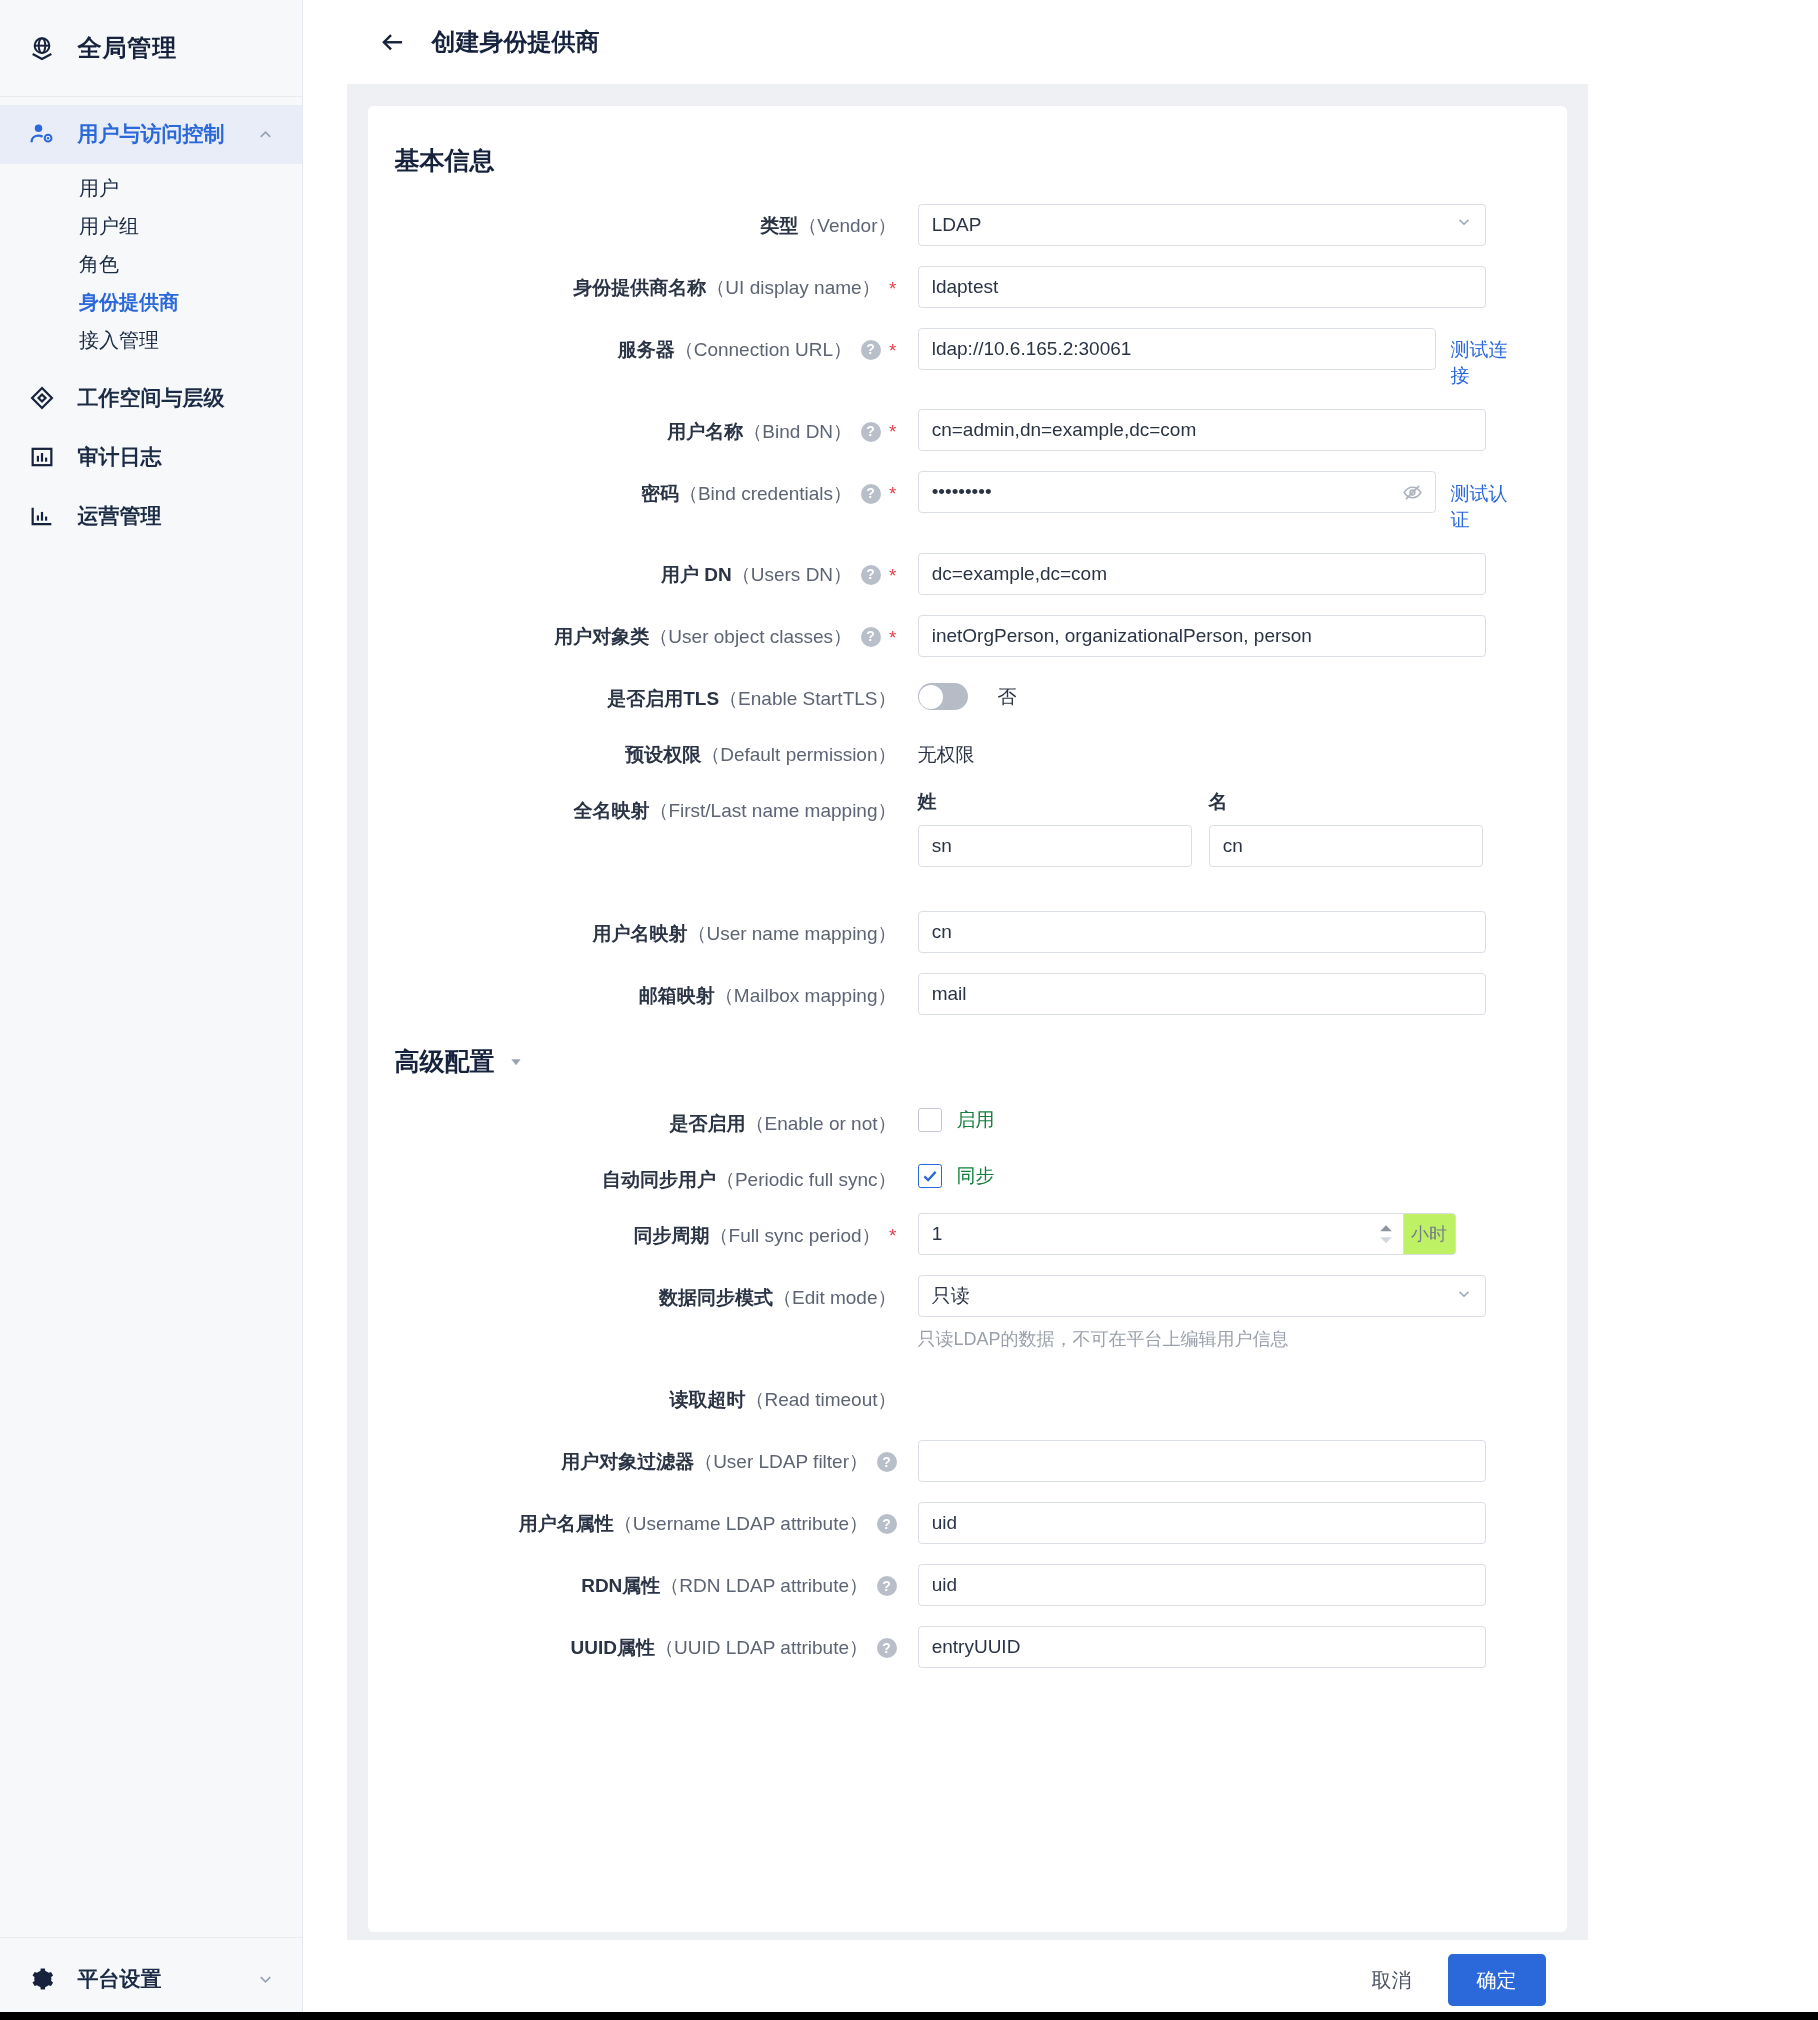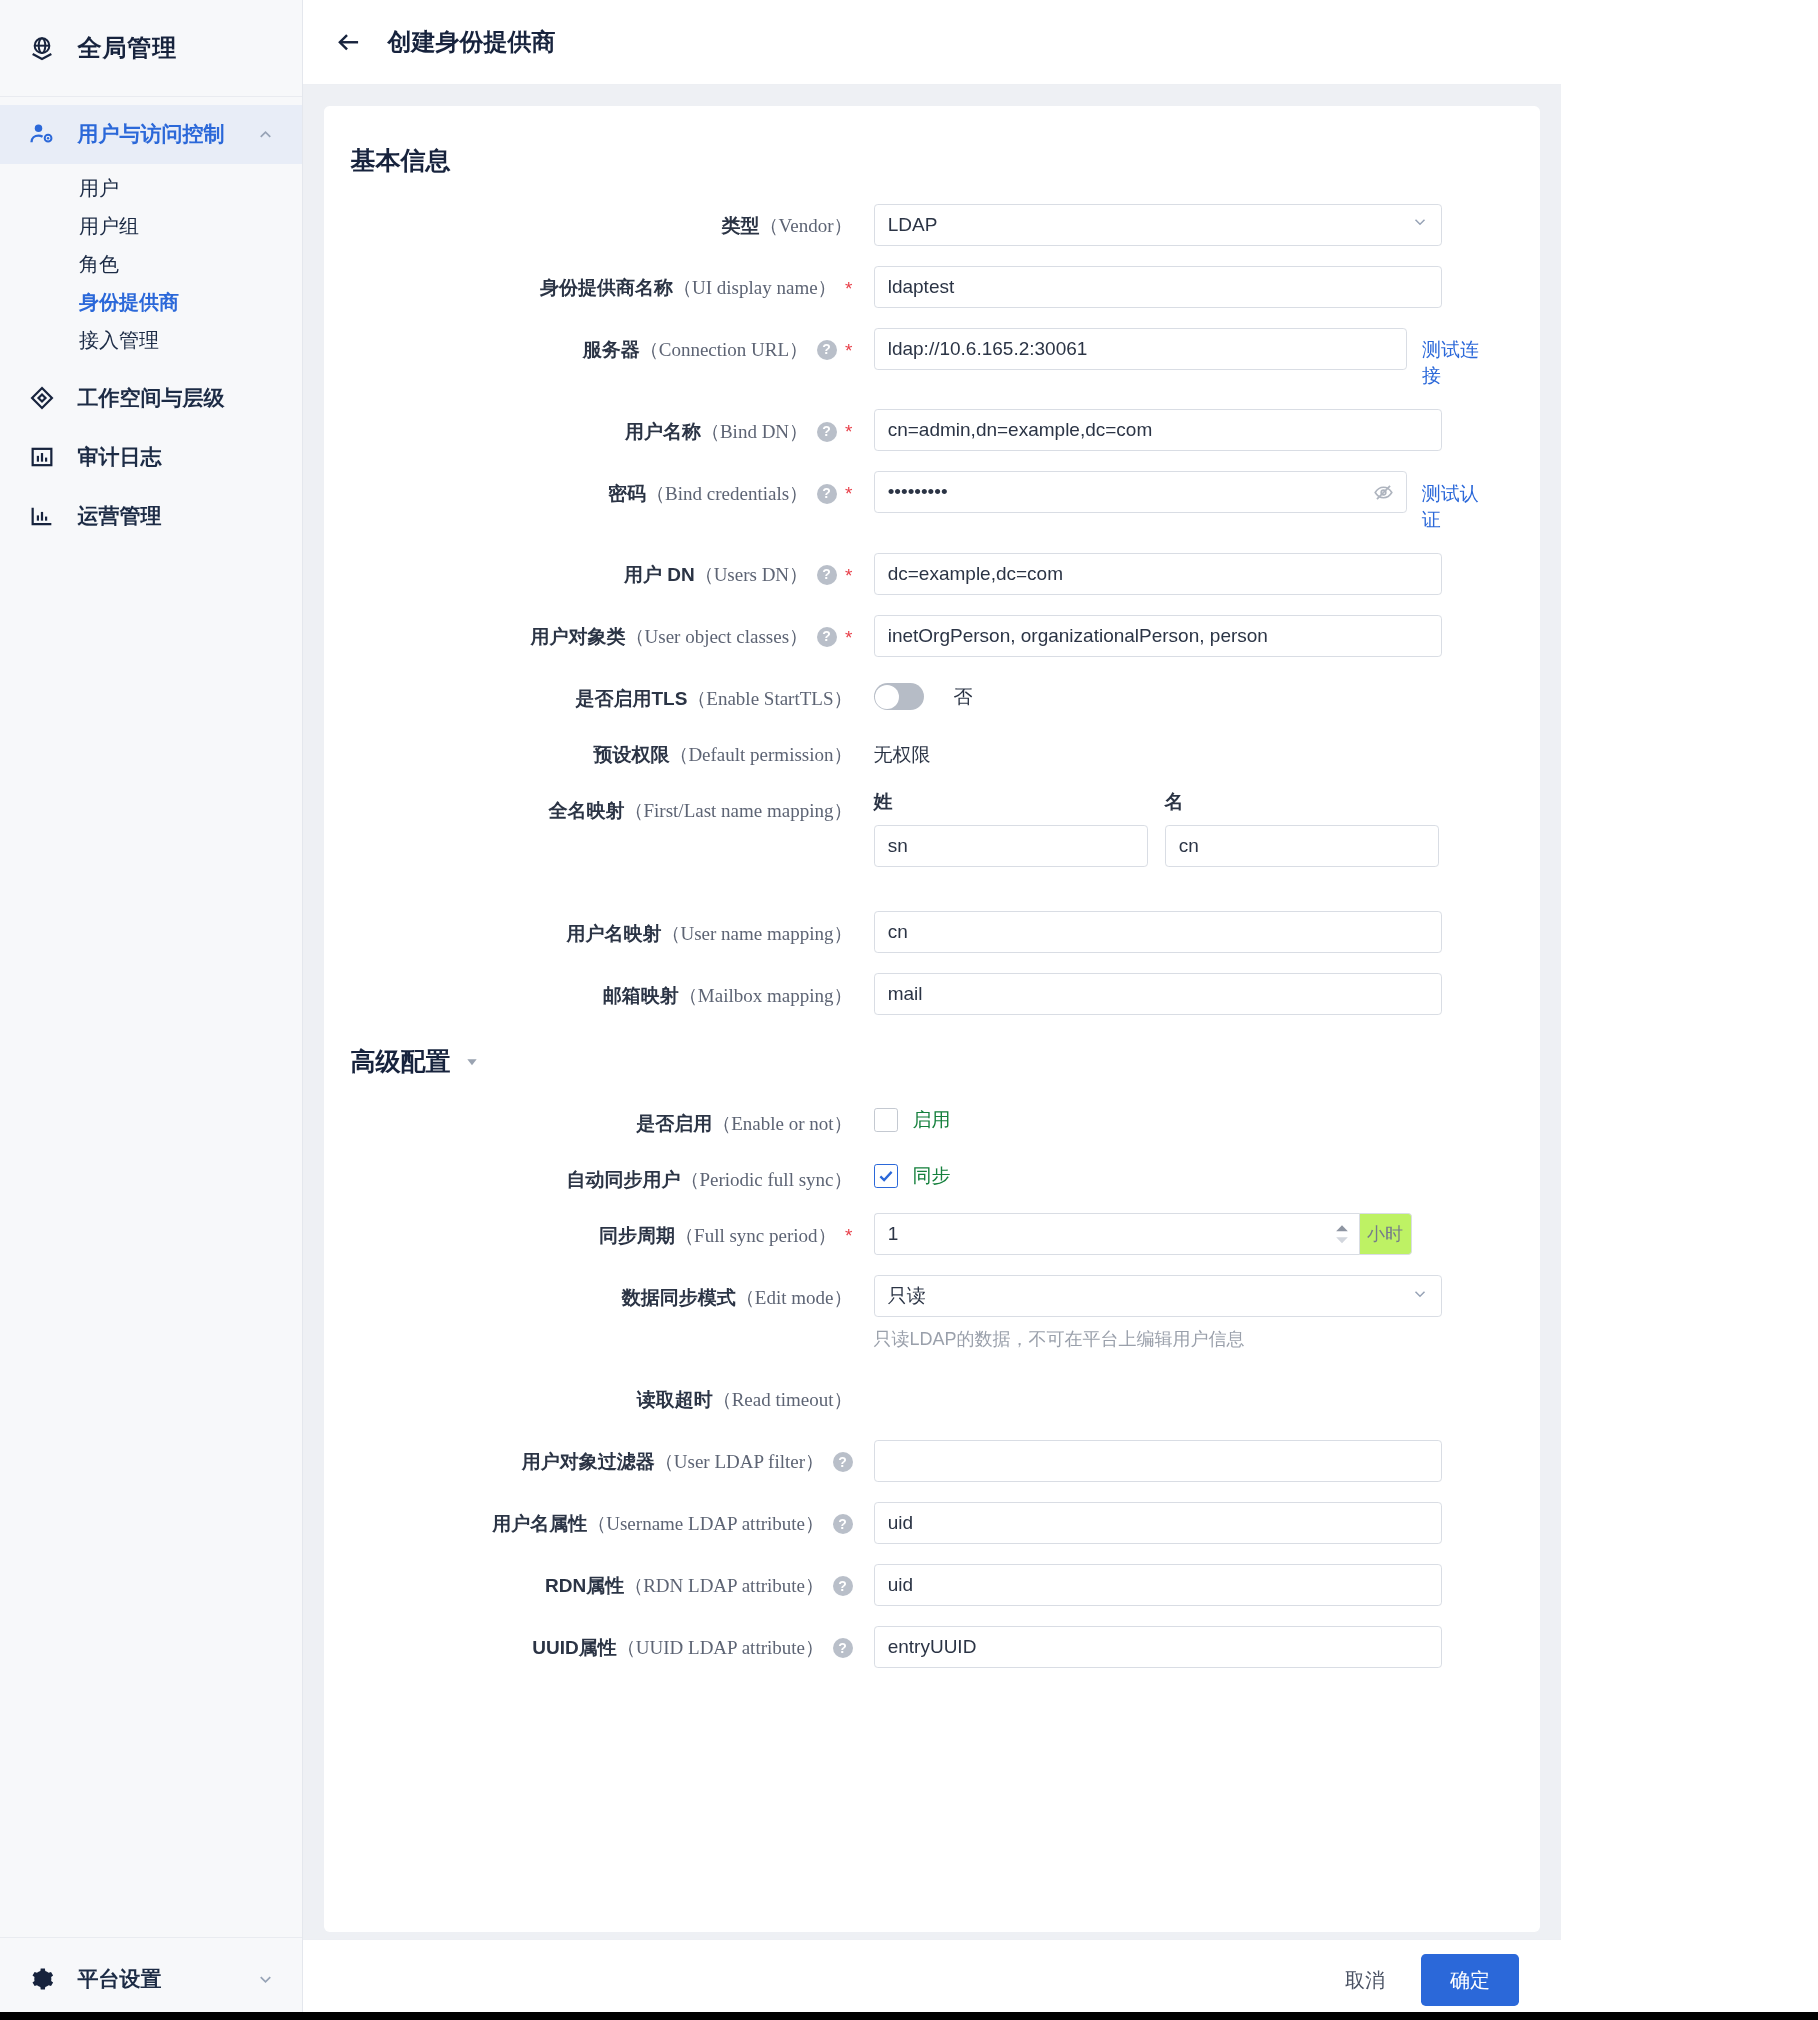--- a/index.html
+++ b/index.html
@@ -2,21 +2,21 @@
 <html style="font-size:15px"><head>
 <meta charset="utf-8">
 <style>
   * { box-sizing: border-box; margin: 0; padding: 0; }
   html, body {
     width: 1819px; height: 2020px;
     font-family: "Liberation Sans", "DejaVu Sans", sans-serif;
     background: #ffffff;
     overflow: hidden;
   }
-  .app { display: flex; width: 1561px; height: 2020px; position: relative; }
+  .app { display: flex; width: 1561px; height: 2020px; position: relative; gap: 44px; }
 
   
   .sidebar {
     width: 303px; height: 2020px;
     background: #f7f8fa;
     border-right: 0.9px solid #e4e7ed;
     display: flex; flex-direction: column;
     flex: 0 0 303px;
   }
   .brand {
@@ -71,21 +71,21 @@
   .sec-title { font-size: 25px; font-weight: bold; color: #17233d; margin-bottom: 26.5px; }
   .sec-title.adv { display: flex; align-items: center; gap: 13.2px; margin-top: 30px; margin-bottom: 23px; cursor: pointer;}
 
   .row { display: flex; align-items: flex-start; margin-bottom: 20px; }
   .lab {
     width: 502px; flex: 0 0 502px; text-align: right;
     padding-top: 9.5px; padding-right: 0;
     font-size: 19px; color: #3f4654; line-height: 1.4;
   }
   .lab b { font-weight: bold; color: #2b3445; }
-  .lab .en { color: #5d6474; font-weight: normal; font-family: Liberation Serif, serif; }
+  .lab .en { color: #5d6474; font-weight: normal; }
   .qm {
     display: inline-flex; width: 20px; height: 20px; border-radius: 50%;
     background: #b9bfc9; color: #ffffff; font-size: 14px; font-weight: bold;
     align-items: center; justify-content: center; margin-left: 8.5px;
     vertical-align: middle; position: relative; top: -0.9px; cursor: pointer;
   }
   .req { color: #e8404a; font-size: 19px; margin-left: 8.5px; vertical-align: middle; }
   .fieldwrap { margin-left: 21px; display: flex; align-items: flex-start; gap: 15px; flex: 1 1 auto; }
 
   .inp {

